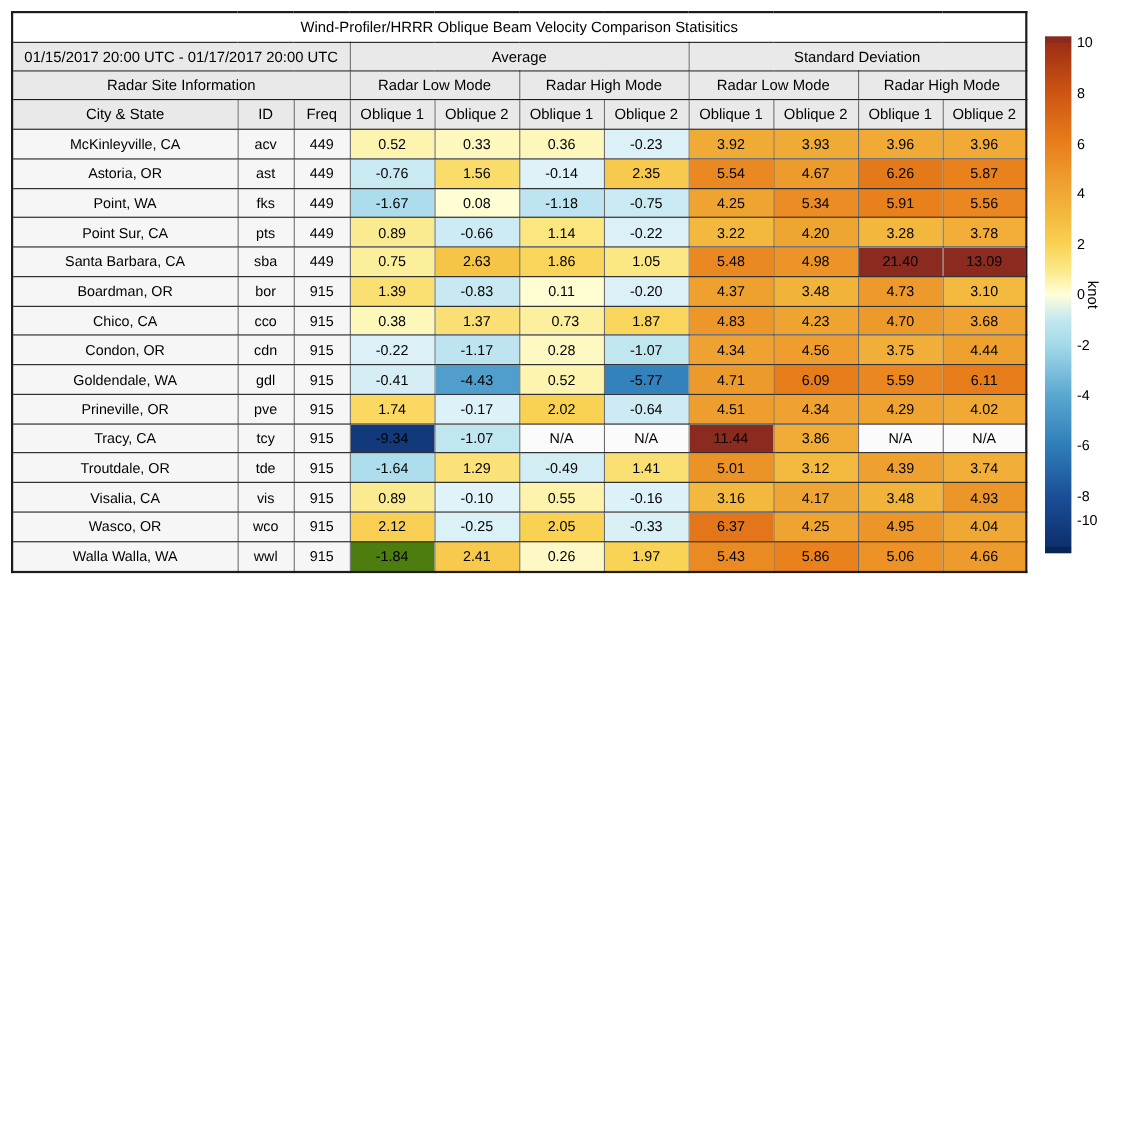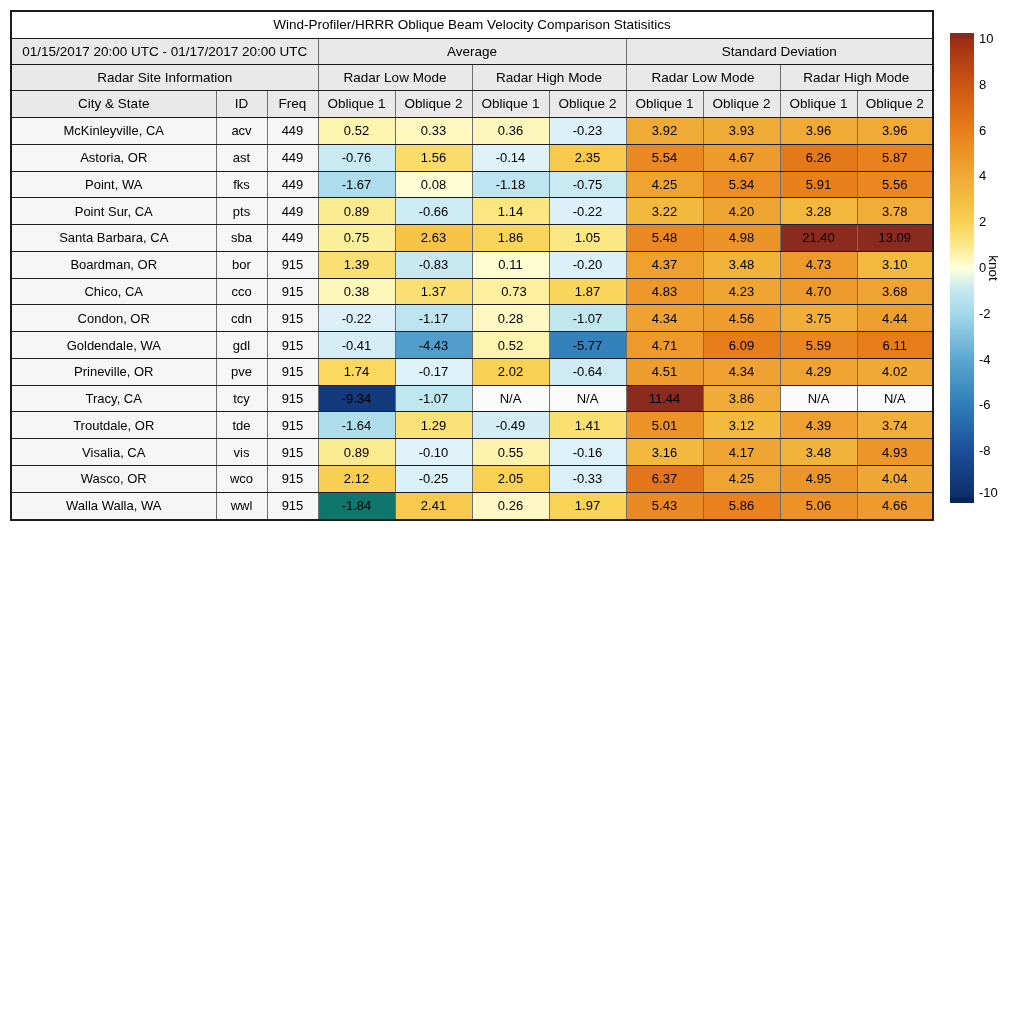--- a/index.html
+++ b/index.html
@@ -262,21 +262,21 @@
           <td style="background: rgb(216, 240, 246);">-0.33</td>
           <td style="background: rgb(227, 118, 26);">6.37</td>
           <td style="background: rgb(239, 164, 50);">4.25</td>
           <td style="background: rgb(236, 149, 41);">4.95</td>
           <td style="background: rgb(240, 168, 52);">4.04</td>
         </tr>
         <tr>
           <td class="meta">Walla Walla, WA</td>
           <td class="meta">wwl</td>
           <td class="meta">915</td>
-          <td style="background: #0f766e;">-1.84</td>
+          <td style="background: #4d7c0f;">-1.84</td>
           <td style="background: rgb(247, 201, 76);">2.41</td>
           <td style="background: rgb(254, 249, 196);">0.26</td>
           <td style="background: rgb(249, 211, 86);">1.97</td>
           <td style="background: rgb(234, 138, 34);">5.43</td>
           <td style="background: rgb(233, 129, 29);">5.86</td>
           <td style="background: rgb(236, 146, 39);">5.06</td>
           <td style="background: rgb(237, 155, 44);">4.66</td>
         </tr>
       </tbody>
   </table>
@@ -287,18 +287,18 @@
         <div class="cbar-tick" style="top: -2px;">10</div>
         <div class="cbar-tick" style="top: 43.8px;">8</div>
         <div class="cbar-tick" style="top: 89.6px;">6</div>
         <div class="cbar-tick" style="top: 135.4px;">4</div>
         <div class="cbar-tick" style="top: 181.2px;">2</div>
         <div class="cbar-tick" style="top: 227px;">0</div>
         <div class="cbar-tick" style="top: 272.8px;">-2</div>
         <div class="cbar-tick" style="top: 318.6px;">-4</div>
         <div class="cbar-tick" style="top: 364.4px;">-6</div>
         <div class="cbar-tick" style="top: 410.2px;">-8</div>
-        <div class="cbar-tick" style="top: 452px;">-10</div>
+        <div class="cbar-tick" style="top: 432px;">-10</div>
       </div>
     <div class="cbar-unit">knot</div>
   </div>
 
 </div>
 
 </body></html>

